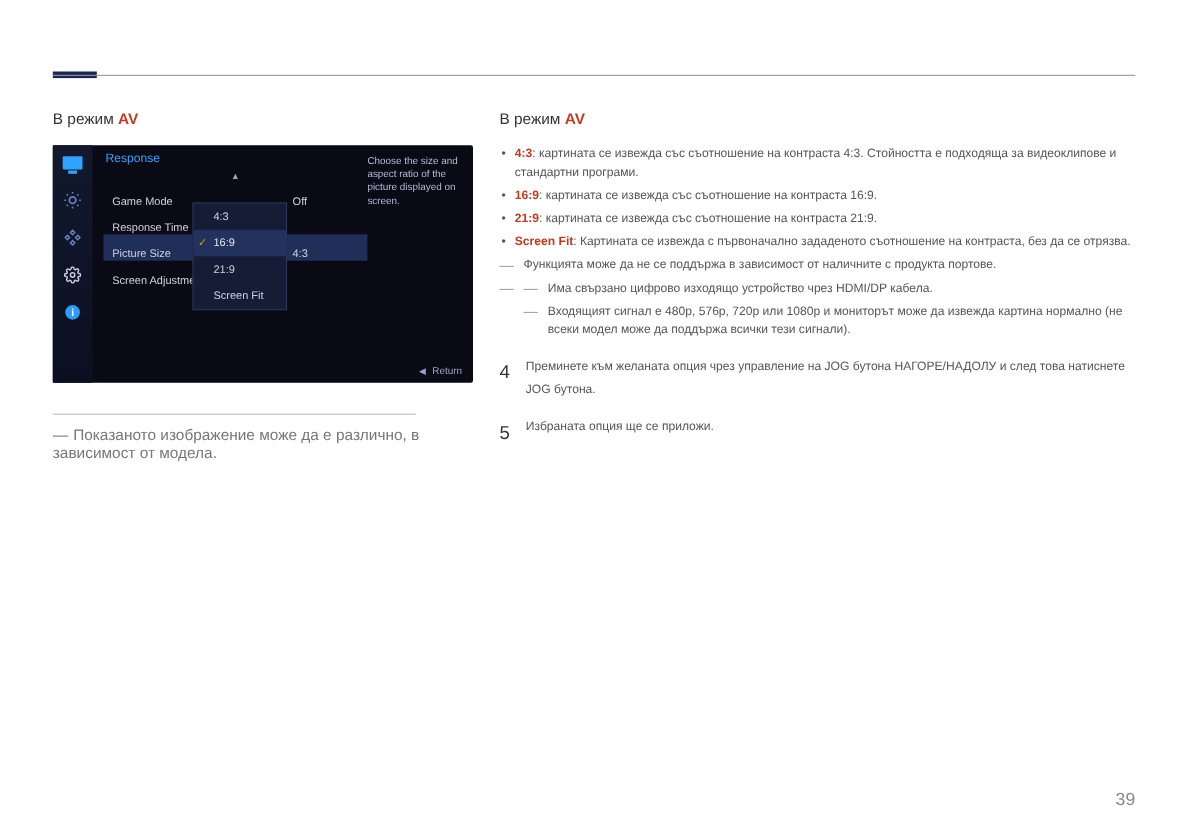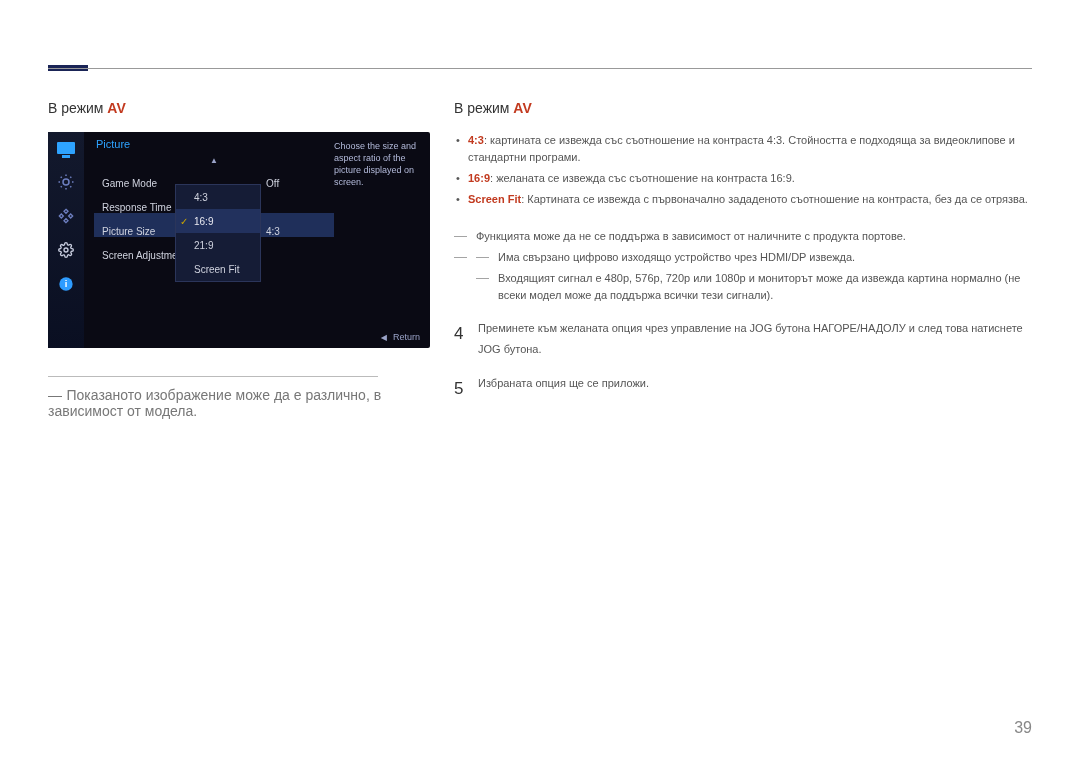--- a/index.html
+++ b/index.html
@@ -228,21 +228,21 @@
   }
   .highlight {
     color: #c23a1f;
     font-weight: bold;
   }
   .dash-list {
     list-style: none;
     font-size: 11px;
     line-height: 1.55;
     color: #555;
-    margin-top: 20px;
+    margin-top: 4px;
   }
   .dash-list > li {
     position: relative;
     padding-left: 22px;
     margin-bottom: 4px;
   }
   .dash-list > li:before {
     content: '―';
     position: absolute;
     left: 0;
@@ -316,21 +316,21 @@
             </svg>
         </div>
         <div class="sb-icon">
           <svg width="16" height="16" viewBox="0 0 24 24" fill="#2e9cff">
               <circle cx="12" cy="12" r="10"></circle>
               <text x="12" y="17" text-anchor="middle" fill="#fff" font-size="14" font-family="Arial" font-weight="bold">i</text>
             </svg>
         </div>
       </div>
       <div class="osd-main">
-        <div class="osd-title">Picture</div>
+        <div class="osd-title">Response</div>
         <div class="arrow-up">▲</div>
         <div class="osd-row">
           <span class="label">Game Mode</span>
           <span class="value">Off</span>
         </div>
         <div class="osd-row">
           <span class="label">Response Time</span>
           <span class="value"></span>
         </div>
         <div class="osd-row selected">
@@ -358,29 +358,30 @@
     </div>
   </div>
 
   <div class="right-col">
     <div class="heading">
       <span>В режим </span><span class="av">AV</span>
     </div>
 
     <ul class="bullet-list">
       <li><span class="highlight">4:3</span><span>: картината се извежда със съотношение на контраста 4:3. Стойността е подходяща за видеоклипове и стандартни програми.</span></li>
-      <li><span class="highlight">16:9</span><span>: желаната се извежда със съотношение на контраста 16:9.</span></li>
+      <li><span class="highlight">16:9</span><span>: картината се извежда със съотношение на контраста 16:9.</span></li>
+      <li><span class="highlight">21:9</span><span>: картината се извежда със съотношение на контраста 21:9.</span></li>
       <li><span class="highlight">Screen Fit</span><span>: Картината се извежда с първоначално зададеното съотношение на контраста, без да се отрязва.</span></li>
     </ul>
 
     <ul class="dash-list">
       <li>Функцията може да не се поддържа в зависимост от наличните с продукта портове.</li>
       <li>
         <ul class="dash-list nested">
-          <li>Има свързано цифрово изходящо устройство чрез HDMI/DP извежда.</li>
+          <li>Има свързано цифрово изходящо устройство чрез HDMI/DP кабела.</li>
           <li>Входящият сигнал е 480p, 576p, 720p или 1080p и мониторът може да извежда картина нормално (не всеки модел може да поддържа всички тези сигнали).</li>
         </ul>
       </li>
     </ul>
 
     <div class="step">
       <div class="num">4</div>
       <div>Преминете към желаната опция чрез управление на JOG бутона НАГОРЕ/НАДОЛУ и след това натиснете JOG бутона.</div>
     </div>
     <div class="step">

